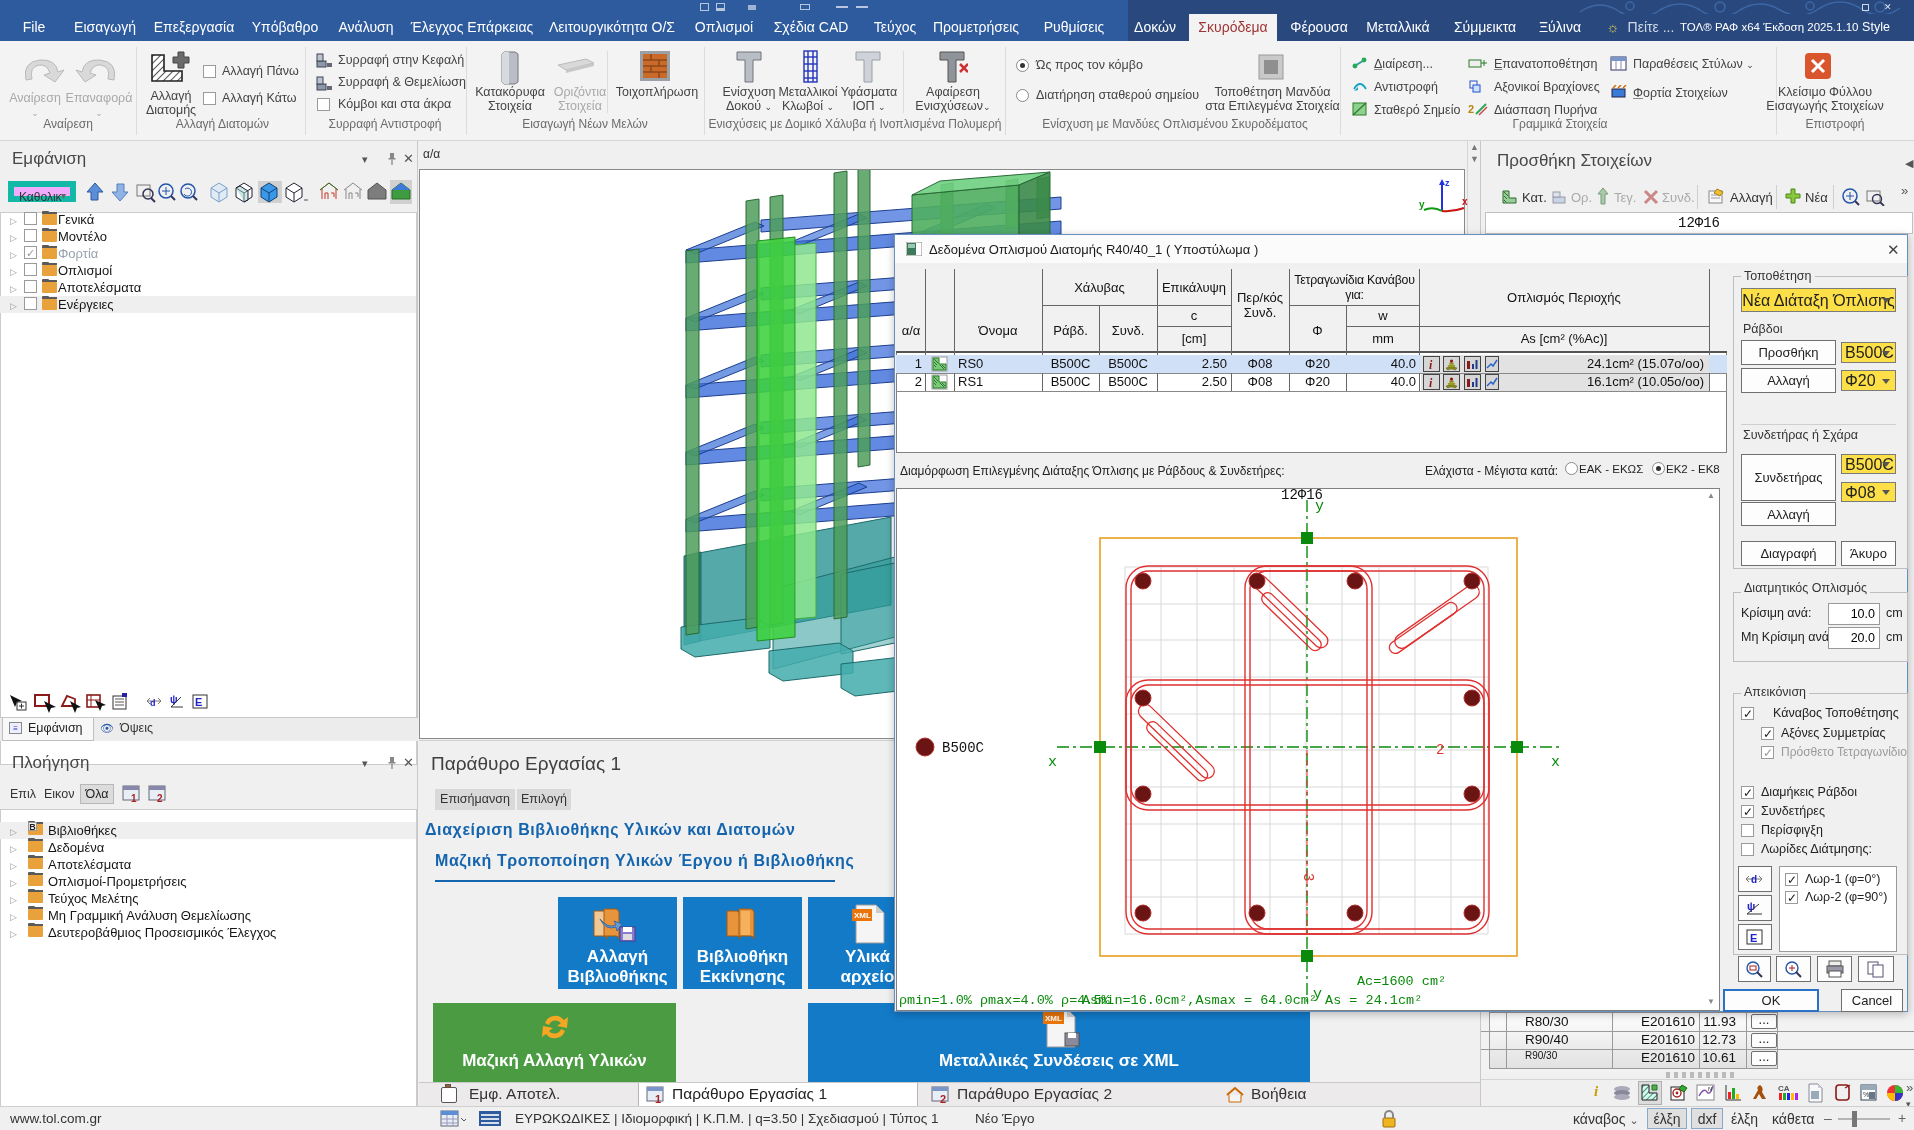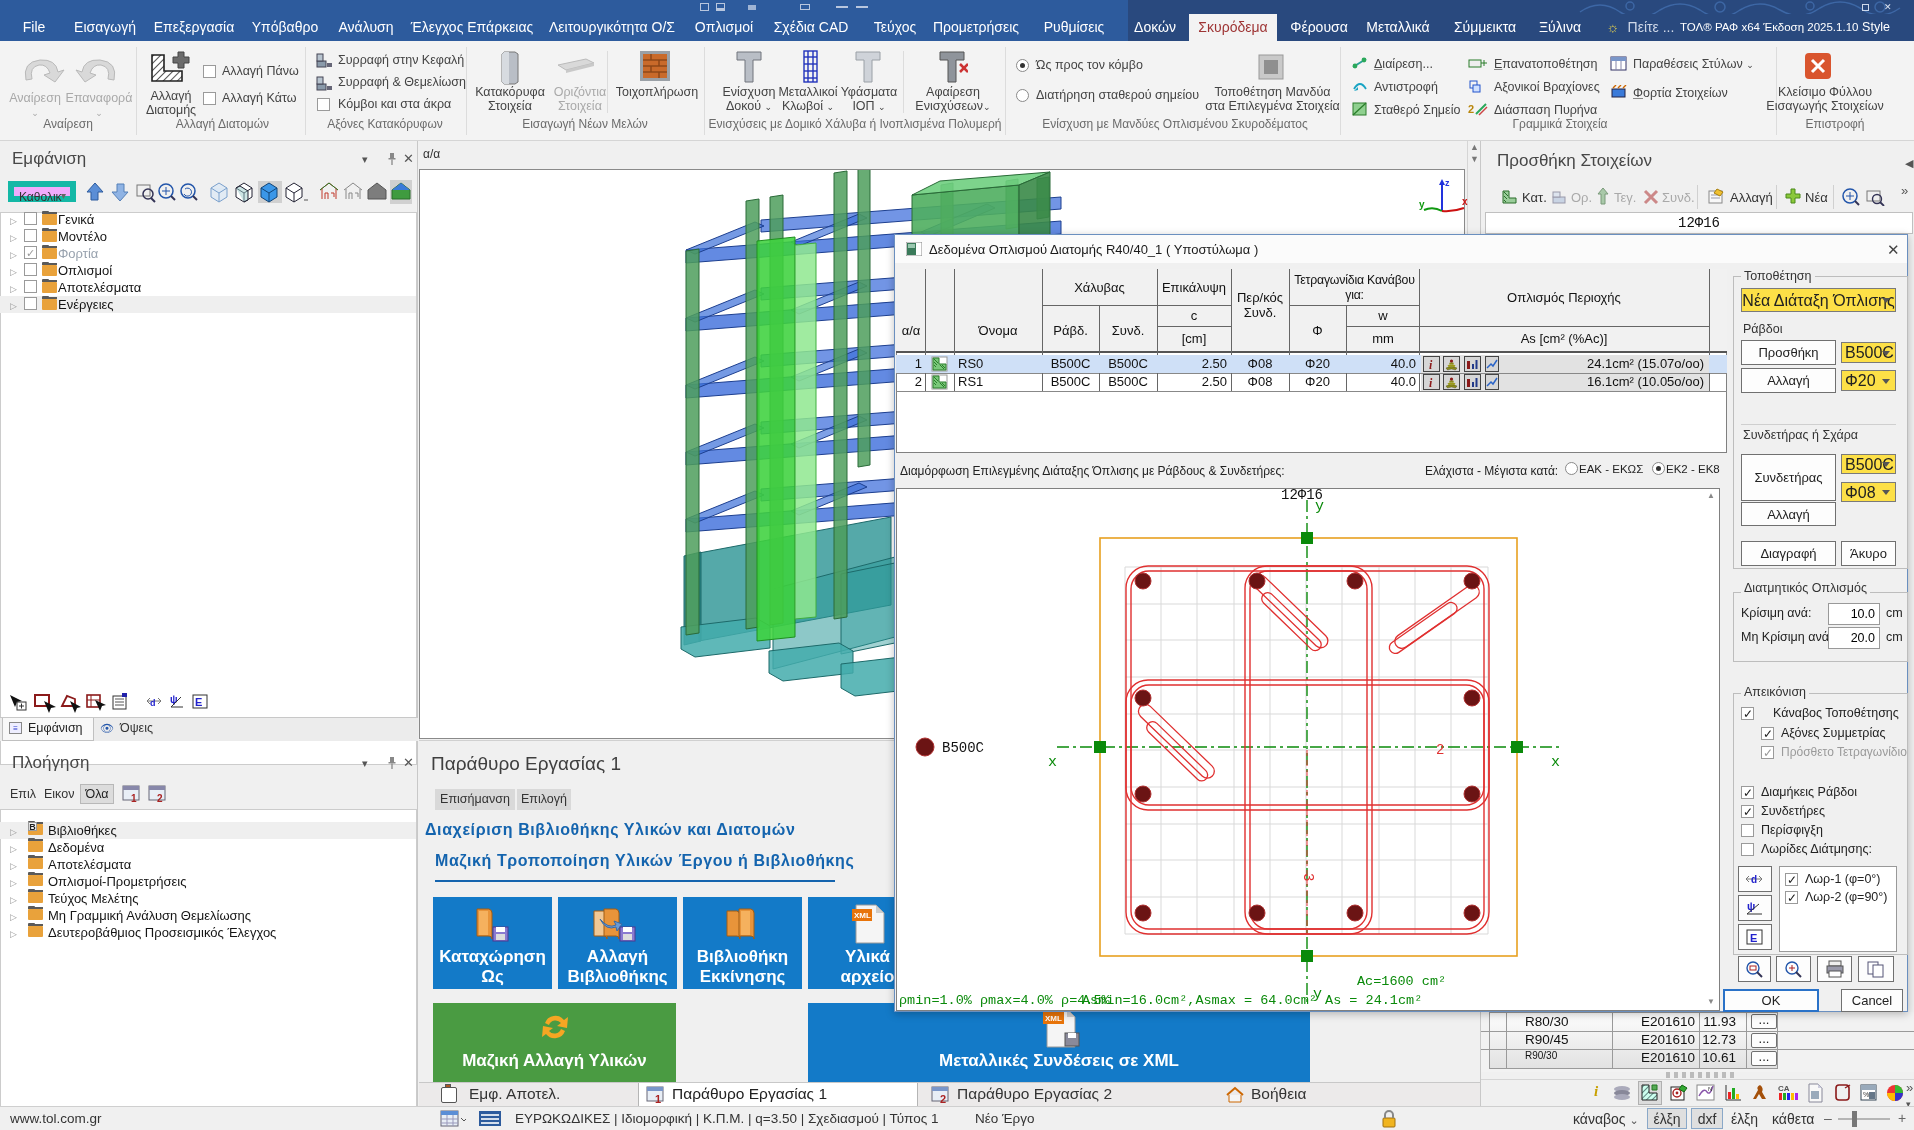--- a/index.html
+++ b/index.html
@@ -129,21 +129,21 @@
     </svg>
 <div class="abs rtext" style="left:338px;top:12px;">Συρραφή στην Κεφαλή</div>
 <svg class="abs" style="left:316px;top:35px;" width="17" height="15" viewBox="0 0 17 15">
       <rect x="1" y="8" width="9" height="6" fill="#8a9aaa" stroke="#445"></rect>
       <rect x="1" y="1" width="6" height="7" fill="#b8c4cf" stroke="#445"></rect>
       <rect x="11" y="10" width="5" height="4" fill="#667"></rect>
     </svg>
 <div class="abs rtext" style="left:338px;top:34px;">Συρραφή &amp; Θεμελίωση</div>
 <div class="cb" style="left:317px;top:57px;"></div>
 <div class="abs rtext" style="left:338px;top:56px;">Κόμβοι και στα άκρα</div>
-<div class="rlabel" style="left:300px;width:170px;">Αξόνες Κατακόρυφων</div>
+<div class="rlabel" style="left:300px;width:170px;">Συρραφή Αντιστροφή</div>
 
 <svg class="abs" style="left:498px;top:8px;" width="26" height="36" viewBox="0 0 26 36">
       <path d="M6 3 h11 l3 2 v28 l-3 2 H6 l-2 -2 V5 z" fill="#b9bec6" stroke="#777"></path>
       <path d="M6 3 h5 v32 H6 l-2 -2 V5 z" fill="#d7dbe0"></path>
     </svg>
 <div class="abs rtext" style="left:472px;top:44px;width:76px;text-align:center;">Κατακόρυφα<br>Στοιχεία</div>
 <svg class="abs" style="left:556px;top:16px;" width="40" height="18" viewBox="0 0 40 18">
       <path d="M2 8 l28 -6 8 4 -28 7 z" fill="#d9d9d9" stroke="#bbb"></path>
       <path d="M10 13 l28 -7 0 3 -28 7 z" fill="#c9c9c9"></path>
     </svg>
@@ -545,30 +545,20 @@
 </svg>
 </div>
 <div class="abs" id="workwin">
 <div class="abs" style="left:12px;top:12px;font-size:19px;color:#3f3f3f;">Παράθυρο Εργασίας 1</div>
 <div class="abs" style="left:16px;top:48px;width:80px;height:21px;background:#d9d9d9;font-size:12.5px;color:#333;text-align:center;line-height:20px;">Επισήμανση</div>
 <div class="abs" style="left:98px;top:48px;width:54px;height:21px;background:#d9d9d9;font-size:12.5px;color:#333;text-align:center;line-height:20px;">Επιλογή</div>
 <div class="abs" style="left:6px;top:80px;font-size:16px;font-weight:bold;color:#1464ae;letter-spacing:.6px;">Διαχείριση Βιβλιοθήκης Υλικών και Διατομών</div>
 <div class="abs" style="left:16px;top:111px;font-size:16px;font-weight:bold;color:#1464ae;letter-spacing:.6px;">Μαζική Τροποποίηση Υλικών Έργου ή Βιβλιοθήκης</div>
 <div class="abs" style="left:16px;top:139px;width:400px;height:2px;background:#1464ae;"></div>
 
-<div class="tile" style="left:14px;top:156px;width:119px;height:92px;">
-<svg style="position:absolute;left:38px;top:8px;" width="44" height="40" viewBox="0 0 44 40">
-        <path d="M6 4 h12 q3 1 3 4 v26 q0 -3 -3 -3 H6 z" fill="#e8943a" stroke="#a05c14"></path>
-        <path d="M8 6 h9 v24 H8 z" fill="#f5b15e"></path>
-        <rect x="22" y="22" width="15" height="14" fill="#8a7ad0" stroke="#4a3a90"></rect>
-        <rect x="25" y="22" width="9" height="5" fill="#fff"></rect>
-        <rect x="25" y="29" width="9" height="6" fill="#ddd"></rect>
-      </svg>
-<div style="position:absolute;left:0;top:50px;width:119px;">Καταχώρηση<br>Ως</div>
-    </div>
 <div class="tile" style="left:139px;top:156px;width:119px;height:92px;">
 <svg style="position:absolute;left:32px;top:8px;" width="52" height="40" viewBox="0 0 52 40">
         <path d="M4 6 h10 q3 1 3 4 v24 q0 -3 -3 -3 H4 z" fill="#f0c896" stroke="#a05c14"></path>
         <path d="M14 4 h12 q3 1 3 4 v26 q0 -3 -3 -3 h-12 z" fill="#e8943a" stroke="#a05c14"></path>
         <path d="M10 14 q8 10 16 6 l-2 -4 8 3 -5 7 -1 -4 q-10 4 -16 -8z" fill="#6a9ad4" stroke="#3a6aa4"></path>
         <rect x="30" y="22" width="15" height="14" fill="#8a7ad0" stroke="#4a3a90"></rect>
         <rect x="33" y="22" width="9" height="5" fill="#fff"></rect>
         <rect x="33" y="29" width="9" height="6" fill="#ddd"></rect>
       </svg>
 <div style="position:absolute;left:0;top:50px;width:119px;">Αλλαγή<br>Βιβλιοθήκης</div>
@@ -685,21 +675,21 @@
 <div class="abs" style="left:25px;top:0px;width:1px;height:57px;background:#9a9a9a;"></div>
 <div class="abs" style="left:131px;top:0px;width:1px;height:57px;background:#9a9a9a;"></div>
 <div class="abs" style="left:218px;top:0px;width:1px;height:57px;background:#9a9a9a;"></div>
 <div class="abs" style="left:265px;top:0px;width:1px;height:57px;background:#9a9a9a;"></div>
 <div class="abs" style="left:0px;top:19px;width:434px;height:1px;background:#9a9a9a;"></div>
 <div class="abs" style="left:0px;top:37px;width:434px;height:1px;background:#9a9a9a;"></div>
 <div class="abs" style="left:44px;top:2px;font-size:13.5px;color:#111;">R80/30</div>
 <div class="abs" style="left:160px;top:2px;font-size:13.5px;color:#111;">E201610</div>
 <div class="abs" style="left:200px;top:2px;width:55px;text-align:right;font-size:13.5px;color:#111;">11.93</div>
 <div class="abs btn" style="left:270px;top:2px;width:26px;height:15px;line-height:10px;border-radius:2px;">...</div>
-<div class="abs" style="left:44px;top:20px;font-size:13.5px;color:#111;">R90/45</div>
+<div class="abs" style="left:44px;top:20px;font-size:13.5px;color:#111;">R90/40</div>
 <div class="abs" style="left:160px;top:20px;font-size:13.5px;color:#111;">E201610</div>
 <div class="abs" style="left:200px;top:20px;width:55px;text-align:right;font-size:13.5px;color:#111;">12.73</div>
 <div class="abs btn" style="left:270px;top:21px;width:26px;height:15px;line-height:10px;border-radius:2px;">...</div>
 <div class="abs" style="left:44px;top:38px;font-size:10px;color:#111;">R90/30</div>
 <div class="abs" style="left:160px;top:38px;font-size:13.5px;color:#111;">E201610</div>
 <div class="abs" style="left:200px;top:38px;width:55px;text-align:right;font-size:13.5px;color:#111;">10.61</div>
 <div class="abs btn" style="left:270px;top:39px;width:26px;height:15px;line-height:10px;border-radius:2px;">...</div>
 </div>
 <div class="abs" style="left:185px;top:931px;width:70px;height:6px;background:repeating-linear-gradient(90deg,#bbb 0 4px,#f0f0f0 4px 8px);"></div>
 

